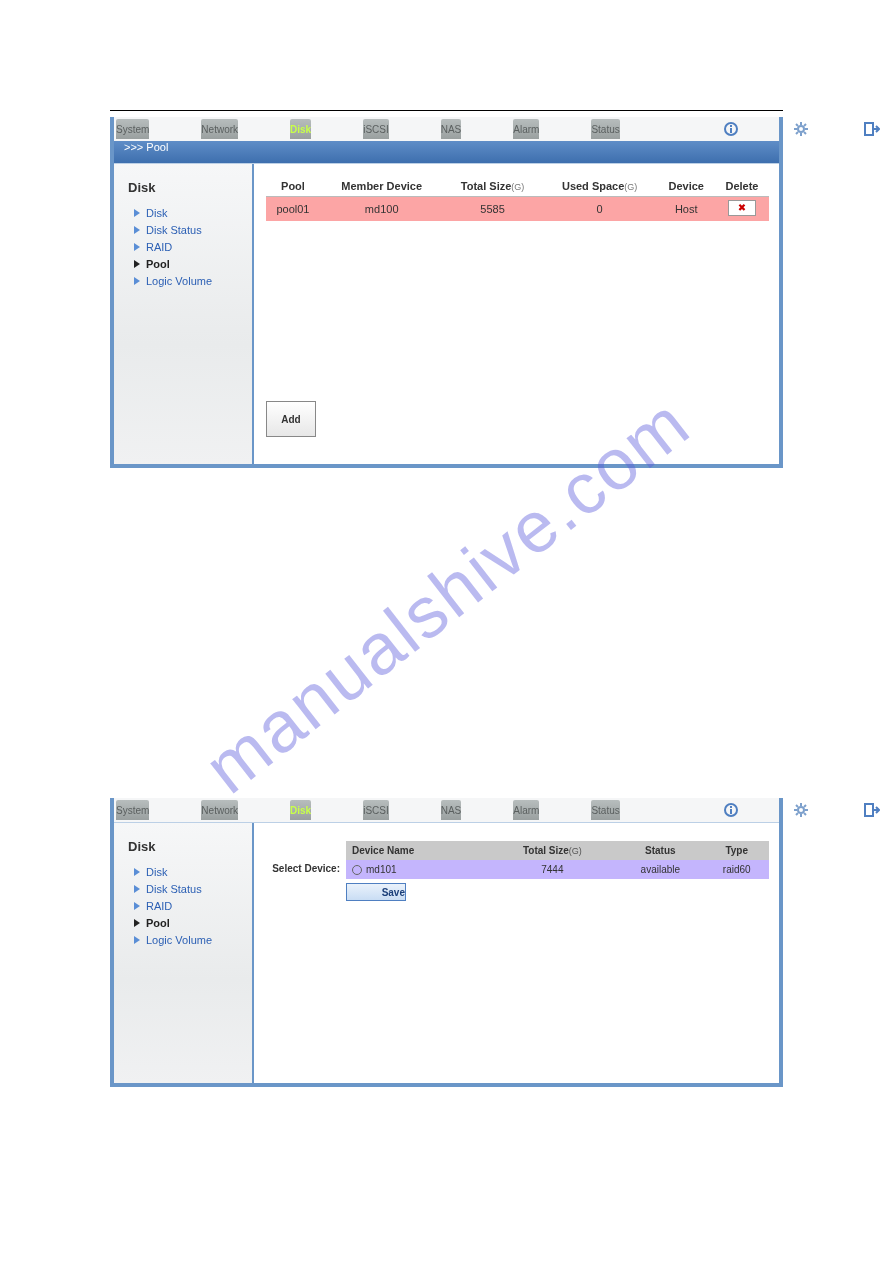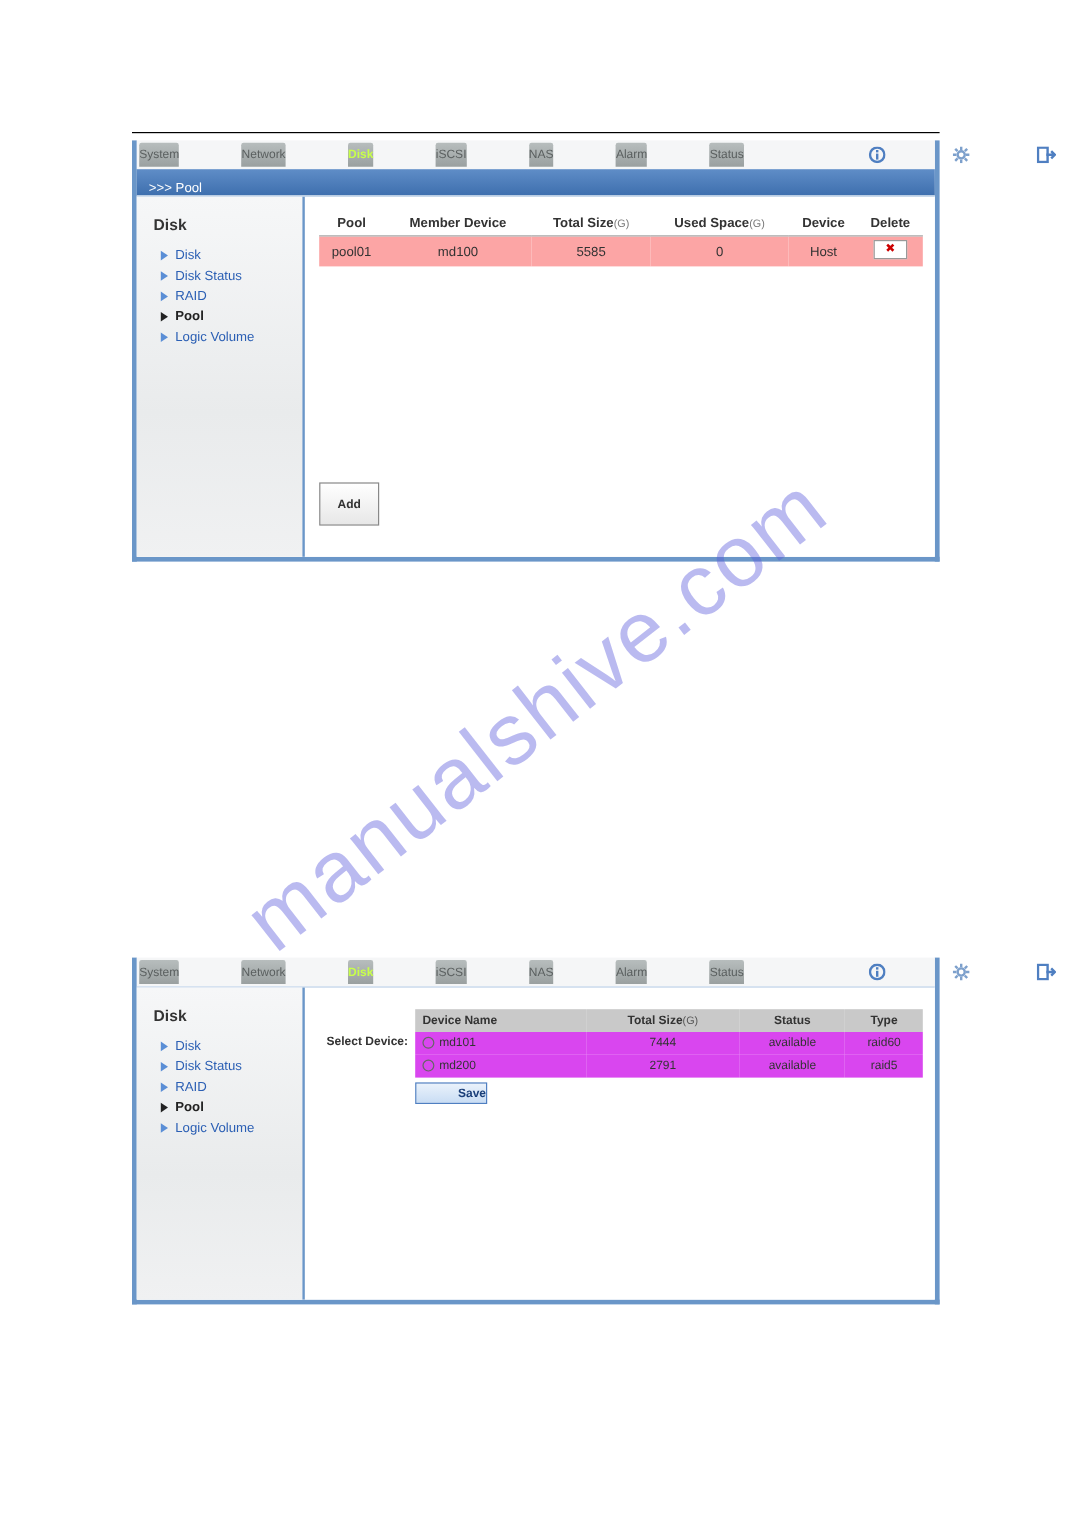--- a/index.html
+++ b/index.html
@@ -53,21 +53,21 @@
   .tabbar .spacer { flex: 1; }
   .icnbtn {
     width: 16px; height:16px; margin: 0 4px; display:inline-flex; align-items:center; justify-content:center; cursor:pointer;
   }
   .crumb {
     background: linear-gradient(#5f8dc7, #3e6fae);
     color: #fff;
     font-size: 11px;
     height: 22px;
     display: flex;
-    align-items: flex-end;
+    align-items: flex-start;
     padding-left: 10px;
   }
   .body {
     display: flex;
     background: #fff;
     border-top: 1px solid #bcd0e6;
   }
   .sidebar {
     width: 140px;
     background: linear-gradient(#f6f7f8,#e9ebec 60%,#f0f1f2);
@@ -128,21 +128,21 @@
     min-height: 260px;
     font-size:10px;
   }
   .row { display:flex; align-items:flex-start; margin-bottom:6px; }
   .row .lab { width:80px; text-align:right; font-weight:bold; color:#333; padding-right:6px; padding-top:3px;}
   .pname { width:200px; height:16px; border:1px solid #7a9bc4; background:#fff; }
   .hint { color:#555; margin-left:6px; font-size:10px; padding-top:2px;}
   .devtbl { border-collapse:collapse; width:100%; font-size:10px; }
   .devtbl th { background:#c9c9c9; text-align:center; font-weight:bold; padding:4px 2px;}
   .devtbl th .unit { font-weight:normal; font-size:9px; color:#555;}
-  .devtbl td { background:#d946ef; text-align:center; padding:4px 2px; }
+  .devtbl td { background:#c4b5fd; text-align:center; padding:4px 2px; }
   .devtbl td.first { text-align:left; padding-left:6px;}
   .radio { display:inline-block; width:10px; height:10px; border:1px solid #666; border-radius:50%; margin-right:4px; vertical-align:middle;}
   .save {
     width:60px; height:18px;
     background: linear-gradient(#eaf2fb,#c9ddf4);
     border:1px solid #4f7fc1;
     color:#1b3f79;
     font-size:10px; font-weight:bold;
     display:flex; align-items:center; justify-content:flex-end;
     margin-top:4px;
@@ -369,26 +369,20 @@
                 <th><span>Type</span></th>
               </tr>
                 </thead>
               <tbody>
                 <tr>
                   <td class="first"><span class="radio"></span><span>md101</span></td>
                   <td>7444</td>
                   <td>available</td>
                   <td>raid60</td>
                 </tr>
-                <tr>
-                  <td class="first"><span class="radio"></span><span>md200</span></td>
-                  <td>2791</td>
-                  <td>available</td>
-                  <td>raid5</td>
-                </tr>
               </tbody>
             </table>
             <div class="save">
                 <span>Save</span>
               </div>
           </div>
         </div>
       </div>
     </div>
   </div>

